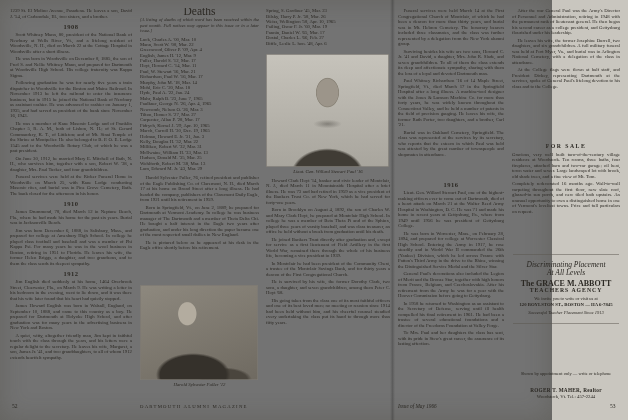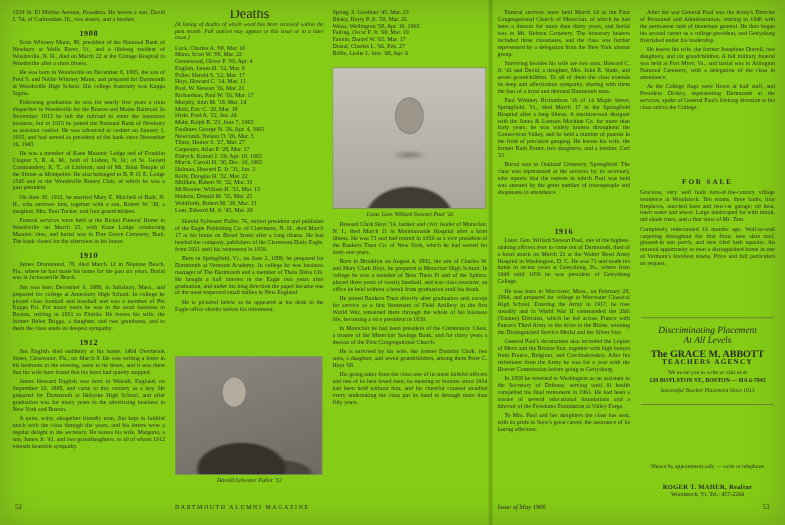--- a/index.html
+++ b/index.html
@@ -2,22 +2,22 @@
 <html><head>
 <meta charset="utf-8">
 <style>
   html,body{margin:0;padding:0;}
   body{
     width:628px;height:420px;overflow:hidden;
     background:#c9c6bf;
     font-family:"Liberation Serif","DejaVu Serif",serif;
   }
   .spread{
-    position:absolute;left:0;top:0;width:628px;height:420px;
-    background:#84cc16;
+    position:absolute;left:0;top:0;width:552px;height:420px;
+    background:#737373;
     box-shadow:inset 0 0 26px rgba(62,56,44,.28);
     color:#2b2823;
   }
   .gutter{
     position:absolute;left:390px;top:0;width:5px;height:420px;
     background:linear-gradient(90deg,transparent,rgba(0,0,0,.20),transparent);
   }
   
   .col{
     position:absolute;

